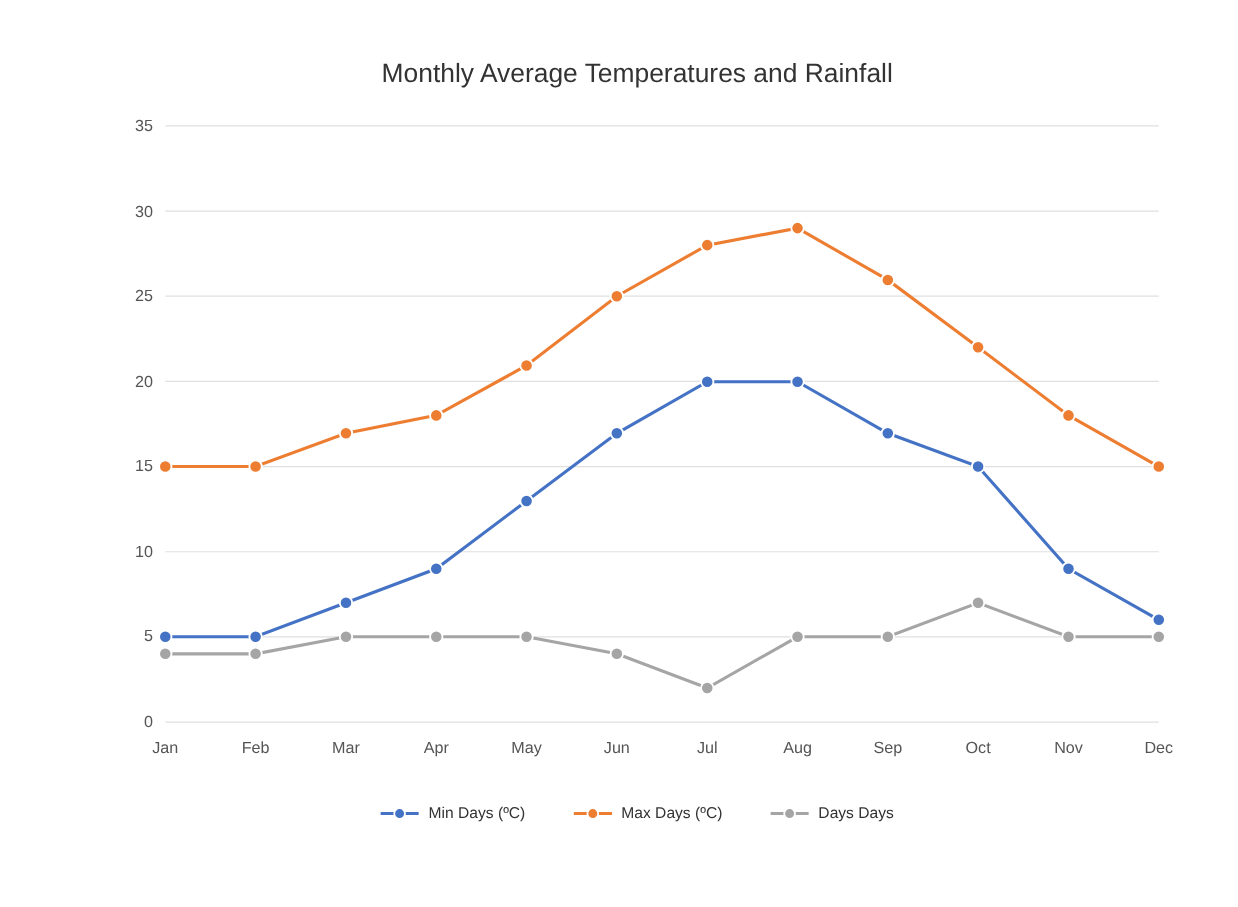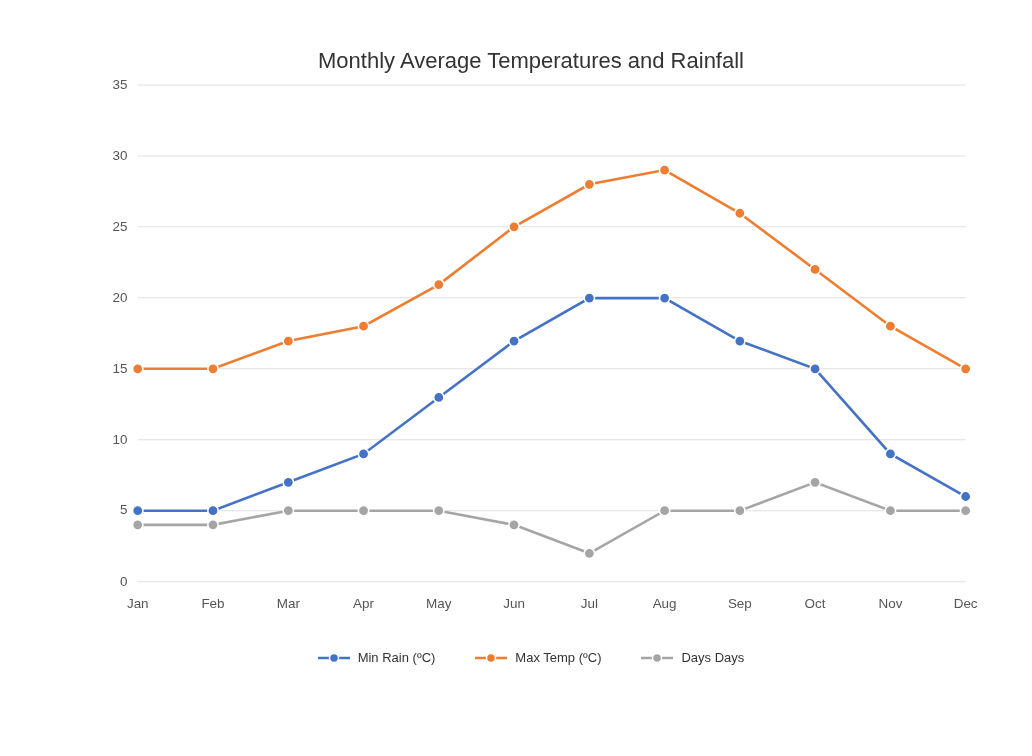--- a/index.html
+++ b/index.html
@@ -16,20 +16,21 @@
       width: 980px;
       height: 700px;
       position: relative;
       padding: 20px 30px 80px 60px;
     }
     .chart-title {
       text-align: center;
       font-size: 22px;
       font-weight: 400;
       color: #333;
+      margin-bottom: 20px;
     }
     .chart-area {
       position: relative;
       width: 100%;
       height: 560px;
     }
     svg.main-chart {
       width: 100%;
       height: 100%;
       overflow: visible;
@@ -137,28 +138,28 @@
       <circle cx="850" cy="411.4" r="5" fill="#A5A5A5" stroke="white" stroke-width="1.5"></circle>
     </svg>
   </div>
 
   <div class="legend">
     <div class="legend-item">
       <svg class="legend-line-svg" viewBox="0 0 32 14">
         <line x1="0" y1="7" x2="32" y2="7" stroke="#4472C4" stroke-width="2.5"></line>
         <circle cx="16" cy="7" r="4.5" fill="#4472C4" stroke="white" stroke-width="1.5"></circle>
       </svg>
-      <span>Min Rain (ºC)</span>
+      <span>Min Days (ºC)</span>
     </div>
     <div class="legend-item">
       <svg class="legend-line-svg" viewBox="0 0 32 14">
         <line x1="0" y1="7" x2="32" y2="7" stroke="#ED7D31" stroke-width="2.5"></line>
         <circle cx="16" cy="7" r="4.5" fill="#ED7D31" stroke="white" stroke-width="1.5"></circle>
       </svg>
-      <span>Max Temp (ºC)</span>
+      <span>Max Days (ºC)</span>
     </div>
     <div class="legend-item">
       <svg class="legend-line-svg" viewBox="0 0 32 14">
         <line x1="0" y1="7" x2="32" y2="7" stroke="#A5A5A5" stroke-width="2.5"></line>
         <circle cx="16" cy="7" r="4.5" fill="#A5A5A5" stroke="white" stroke-width="1.5"></circle>
       </svg>
       <span>Days Days</span>
     </div>
   </div>
 </div>

